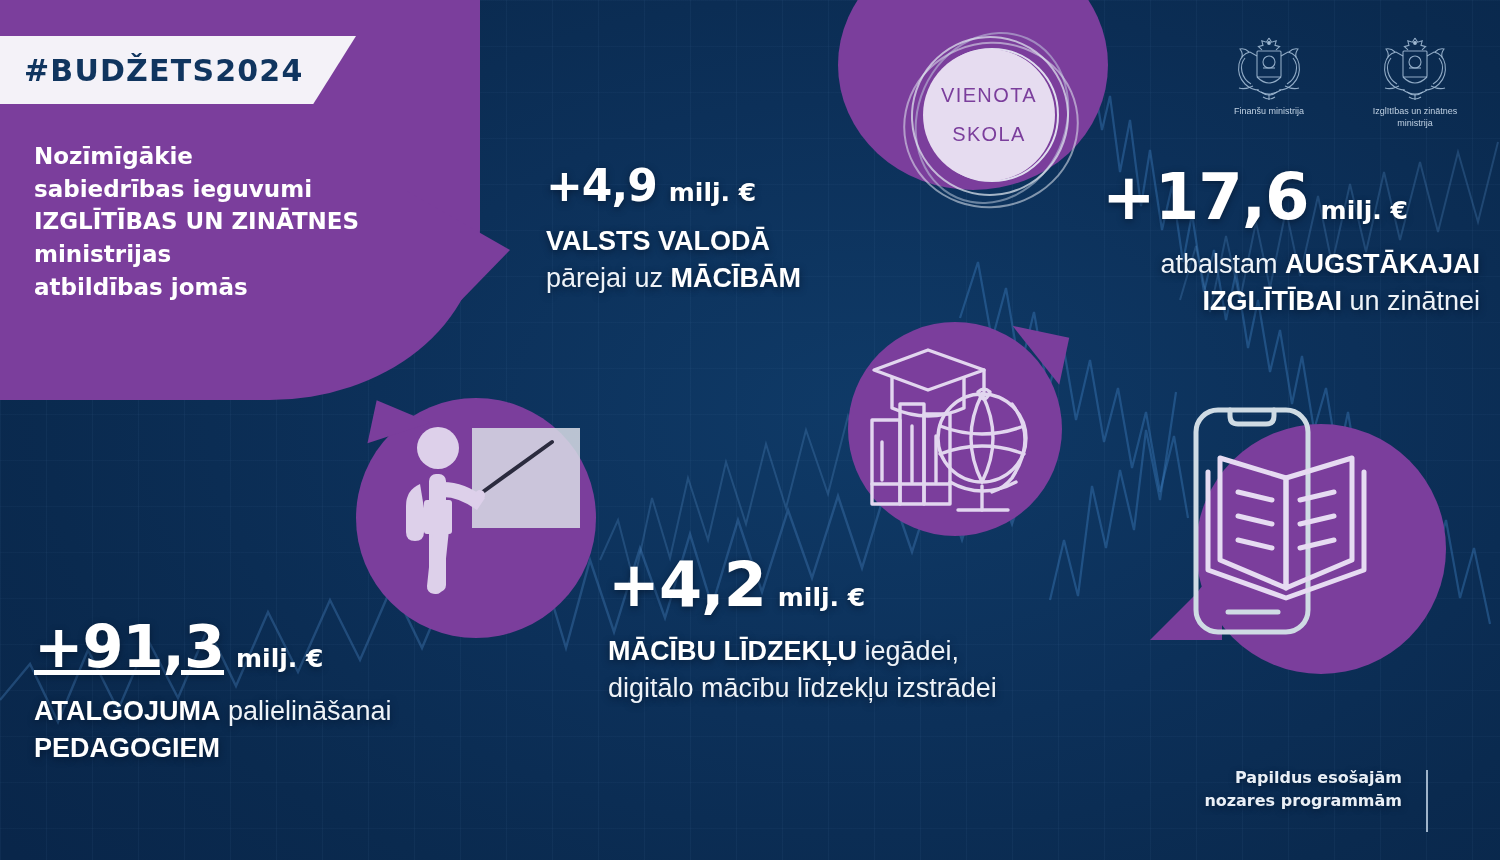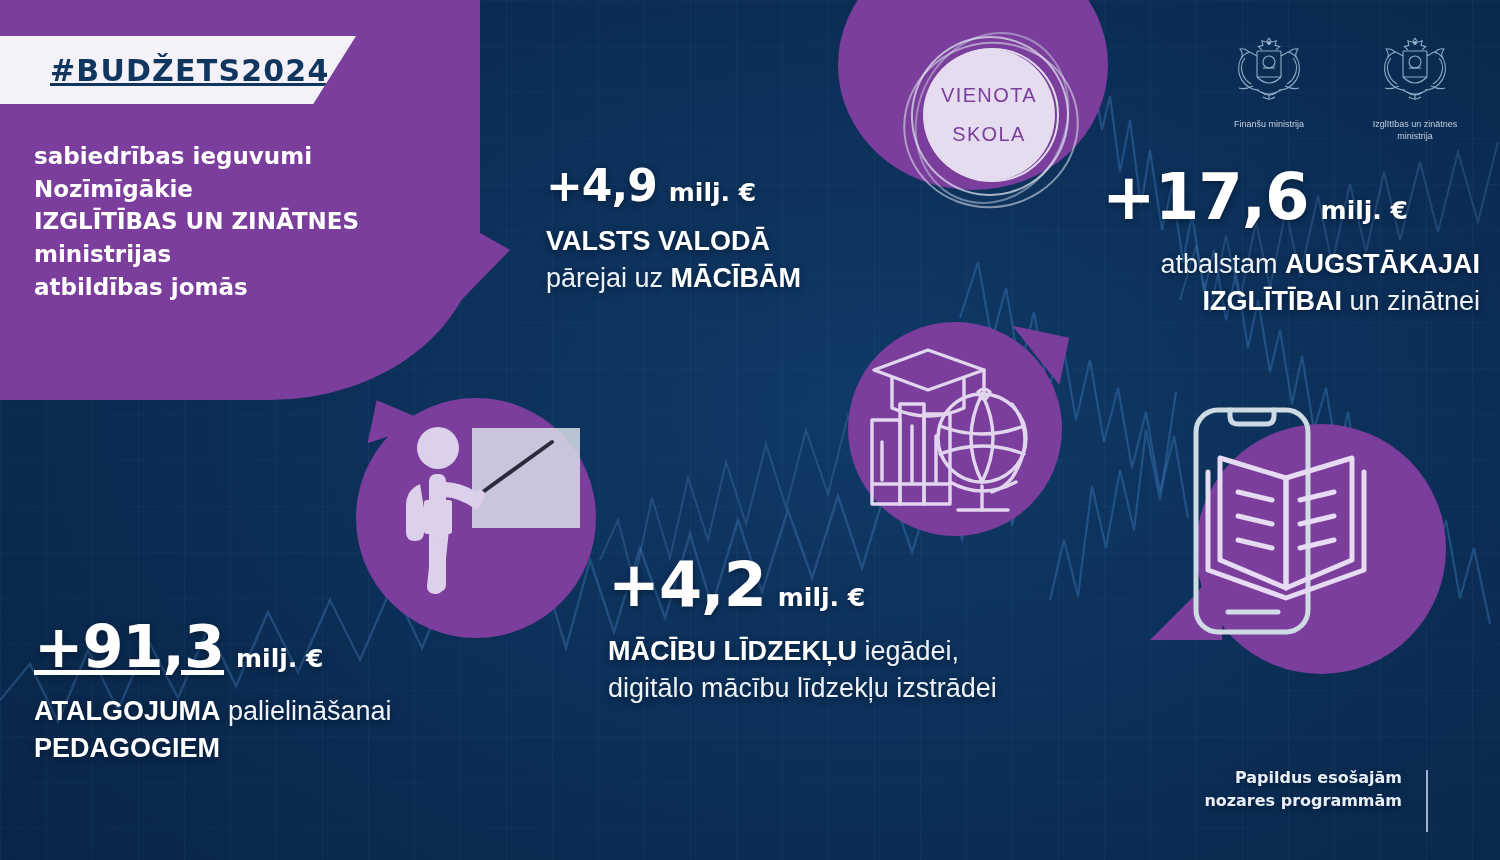--- a/index.html
+++ b/index.html
@@ -28,27 +28,26 @@
   
   .hashtag-banner {
     position:absolute; left:0; top:36px;
     width:356px; height:68px;
     background:#f4f2f8;
     clip-path: polygon(0 0, 100% 0, 88% 100%, 0 100%);
     display:flex; align-items:center;
     z-index:8;
   }
   .hashtag-banner span {
-    margin-left:50px;
+    margin-left:24px;
     color:#10355f;
     font-size:30px;
     font-weight:bold;
     letter-spacing:1.2px;
     font-family:"DejaVu Sans", sans-serif;
-    text-decoration:underline;
   }
   .main-bubble-tail {
     position:absolute;
     left:405px; top:190px;
     width:0; height:0;
     border-top:60px solid transparent;
     border-bottom:108px solid transparent;
     border-left:105px solid #7b3e9c;
     z-index:4;
   }
@@ -208,21 +207,21 @@
   .footnote::after {
     content:""; position:absolute; right:0; top:4px;
     width:2px; height:62px; background:#9fb4ca;
   }
   .footnote .ln { display:block; }
 
   
   .logos { position:absolute; right:30px; top:34px; display:flex; gap:36px; z-index:7; }
   .logo { width:110px; text-align:center; }
   .logo .caption {
-    margin-top:17px;
+    margin-top:4px;
     color:#bfd0e2; font-size:9px; line-height:1.3;
     font-family:"Liberation Sans", sans-serif;
   }
 </style>
 </head>
 <body>
 
 <div id="stage">
 
   <div class="bg-layer">
@@ -245,22 +244,22 @@
   </div>
 
   <div class="main-bubble-body"></div>
   <div class="main-bubble-tail"></div>
 
   <div class="hashtag-banner">
     <span>#BUDŽETS2024</span>
   </div>
 
   <div class="bubble-text">
+    <span class="ln">Nozīmīgākie</span>
     <span class="ln">sabiedrības ieguvumi</span>
-    <span class="ln">Nozīmīgākie</span>
     <span class="ln">IZGLĪTĪBAS UN ZINĀTNES</span>
     <span class="ln">ministrijas</span>
     <span class="ln">atbildības jomās</span>
   </div>
 
   <div class="blob blob-vienota"></div>
   <div class="blob-vienota-tail"></div>
 
   <div class="blob blob-teacher"></div>
   <div class="blob-teacher-tail"></div>

